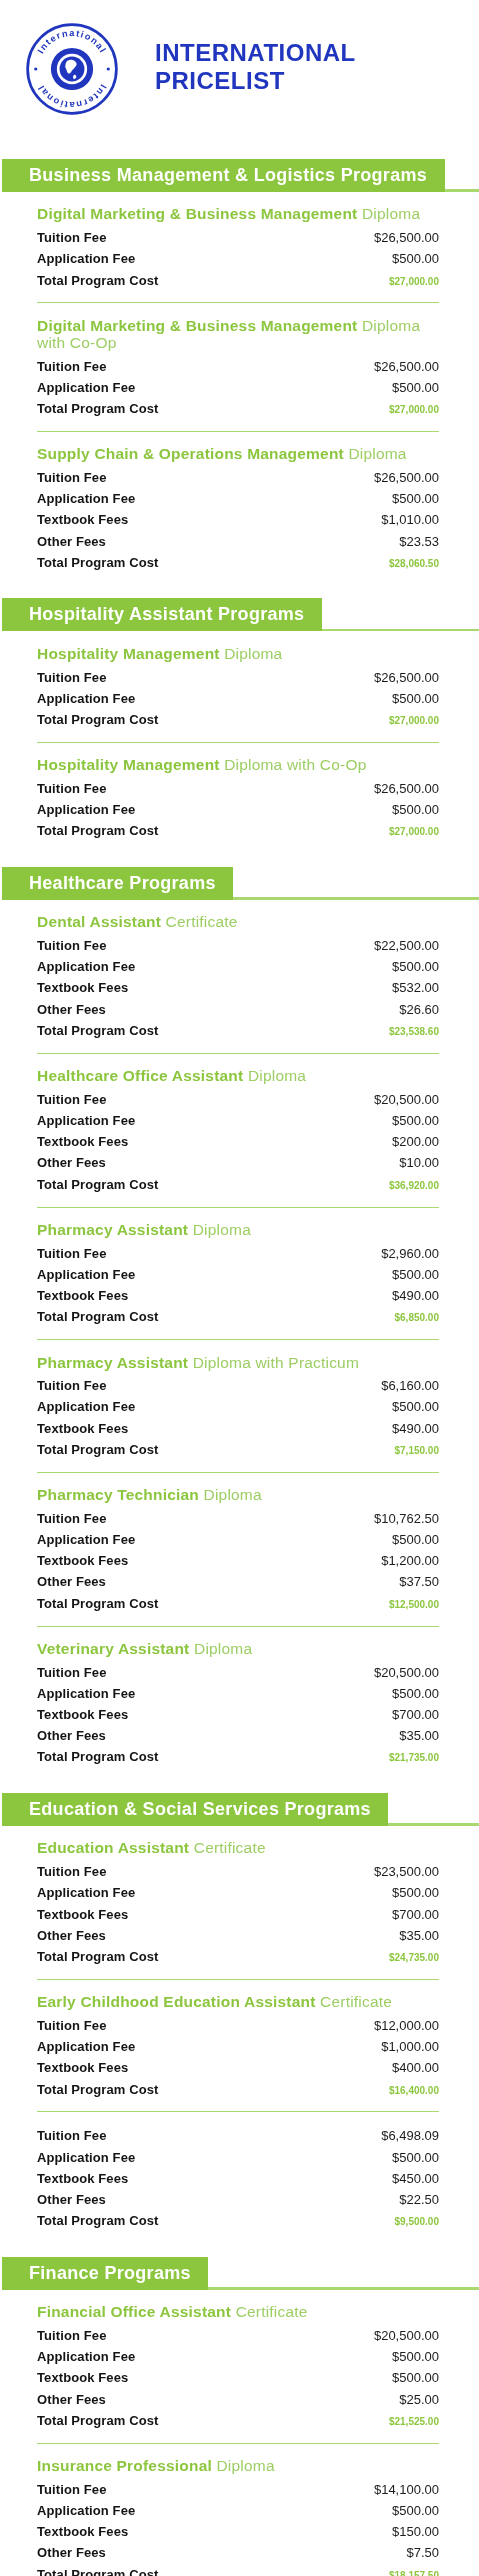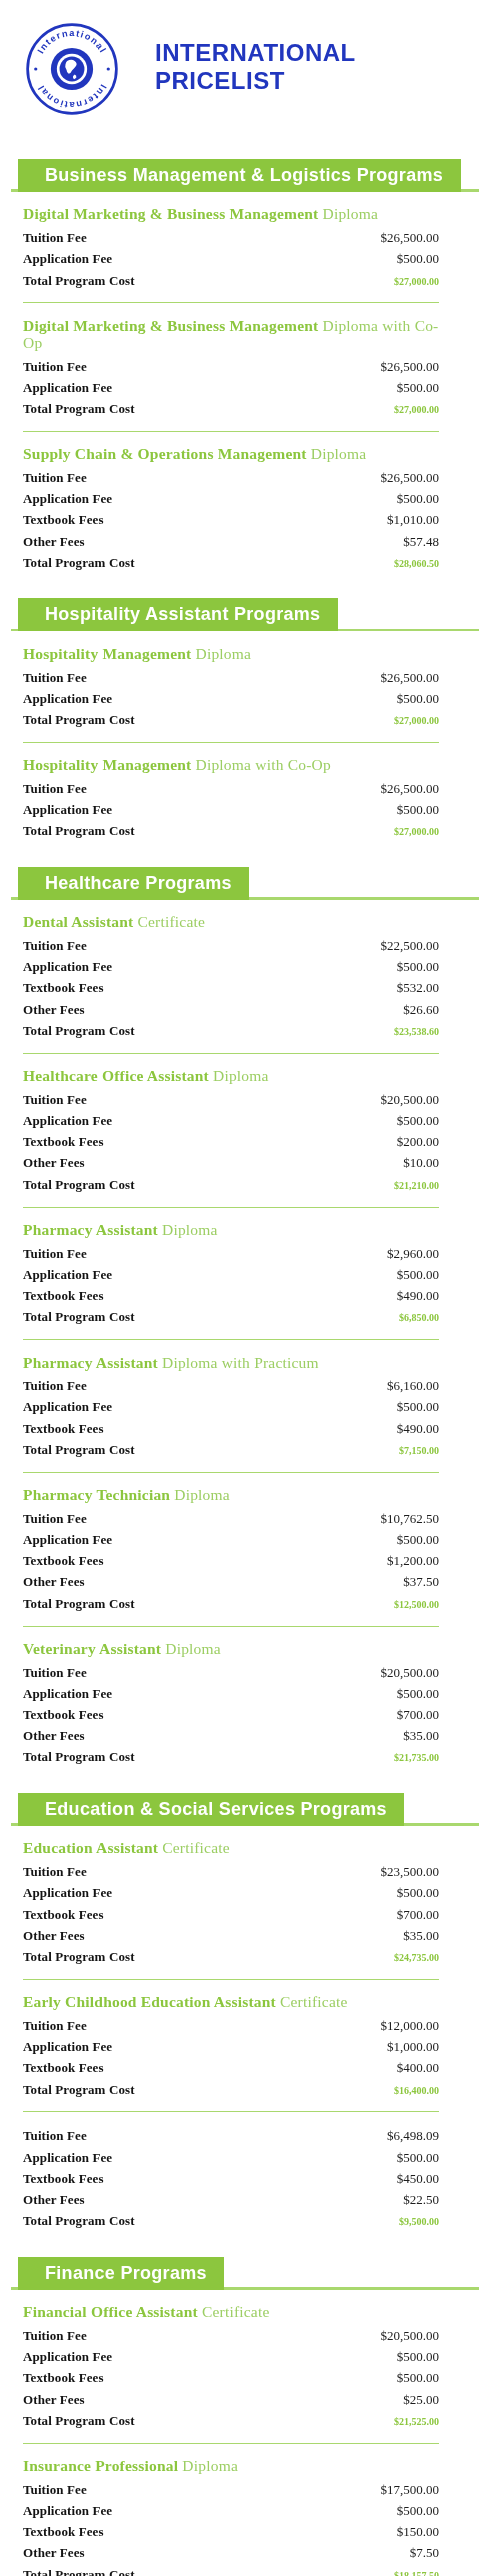--- a/index.html
+++ b/index.html
@@ -56,33 +56,33 @@
     position:absolute;
     left:11.3px;
     right:0;
     bottom:0;
     height:2.6px;
     background:var(--light-green);
   }
   .banner{
     position:relative;
     display:inline-block;
-    margin-left:18px;
+    margin-left:2px;
     background:var(--green);
     color:#ffffff;
     font-weight:700;
     font-size:18px;
     line-height:19.6px;
     padding:6.7px 17.5px 6.7px 27px;
     letter-spacing:0.3px;
   }
 
   
   .section{margin-bottom:24px;}
-  .programs{margin:0 40px 0 23px;font-family:Liberation Serif, serif;}
+  .programs{margin:0 40px 0 37px;}
   .program{margin-top:13.4px;}
   .program-title{
     font-size:15.5px;
     line-height:17px;
     font-weight:700;
     color:var(--green);
     margin-bottom:5.2px;
     letter-spacing:0.2px;
   }
   .program-title .credential{
@@ -218,21 +218,21 @@
     <span class="fee-value">$500.00</span>
   </div>
 
   <div class="fee-row">
     <span class="fee-label">Textbook Fees</span>
     <span class="fee-value">$1,010.00</span>
   </div>
 
   <div class="fee-row">
     <span class="fee-label">Other Fees</span>
-    <span class="fee-value">$57.48</span>
+    <span class="fee-value">$23.53</span>
   </div>
 
   <div class="fee-row total">
     <span class="fee-label">Total Program Cost</span>
     <span class="fee-value">$28,060.50</span>
   </div>
 </div>
   </article>
 </div>
   </section>
@@ -351,21 +351,21 @@
     <span class="fee-value">$200.00</span>
   </div>
 
   <div class="fee-row">
     <span class="fee-label">Other Fees</span>
     <span class="fee-value">$10.00</span>
   </div>
 
   <div class="fee-row total">
     <span class="fee-label">Total Program Cost</span>
-    <span class="fee-value">$21,210.00</span>
+    <span class="fee-value">$36,920.00</span>
   </div>
 </div>
   </article>
 <div class="divider"></div>
   <article class="program">
     <h3 class="program-title">
       <span class="pname">Pharmacy Assistant </span>
       <span class="credential">Diploma</span>
     </h3>
     <div class="fees">
@@ -625,21 +625,21 @@
   </article>
 <div class="divider"></div>
   <article class="program">
     <h3 class="program-title">
       <span class="pname">Insurance Professional </span>
       <span class="credential">Diploma</span>
     </h3>
     <div class="fees">
   <div class="fee-row">
     <span class="fee-label">Tuition Fee</span>
-    <span class="fee-value">$17,500.00</span>
+    <span class="fee-value">$14,100.00</span>
   </div>
 
   <div class="fee-row">
     <span class="fee-label">Application Fee</span>
     <span class="fee-value">$500.00</span>
   </div>
 
   <div class="fee-row">
     <span class="fee-label">Textbook Fees</span>
     <span class="fee-value">$150.00</span>

